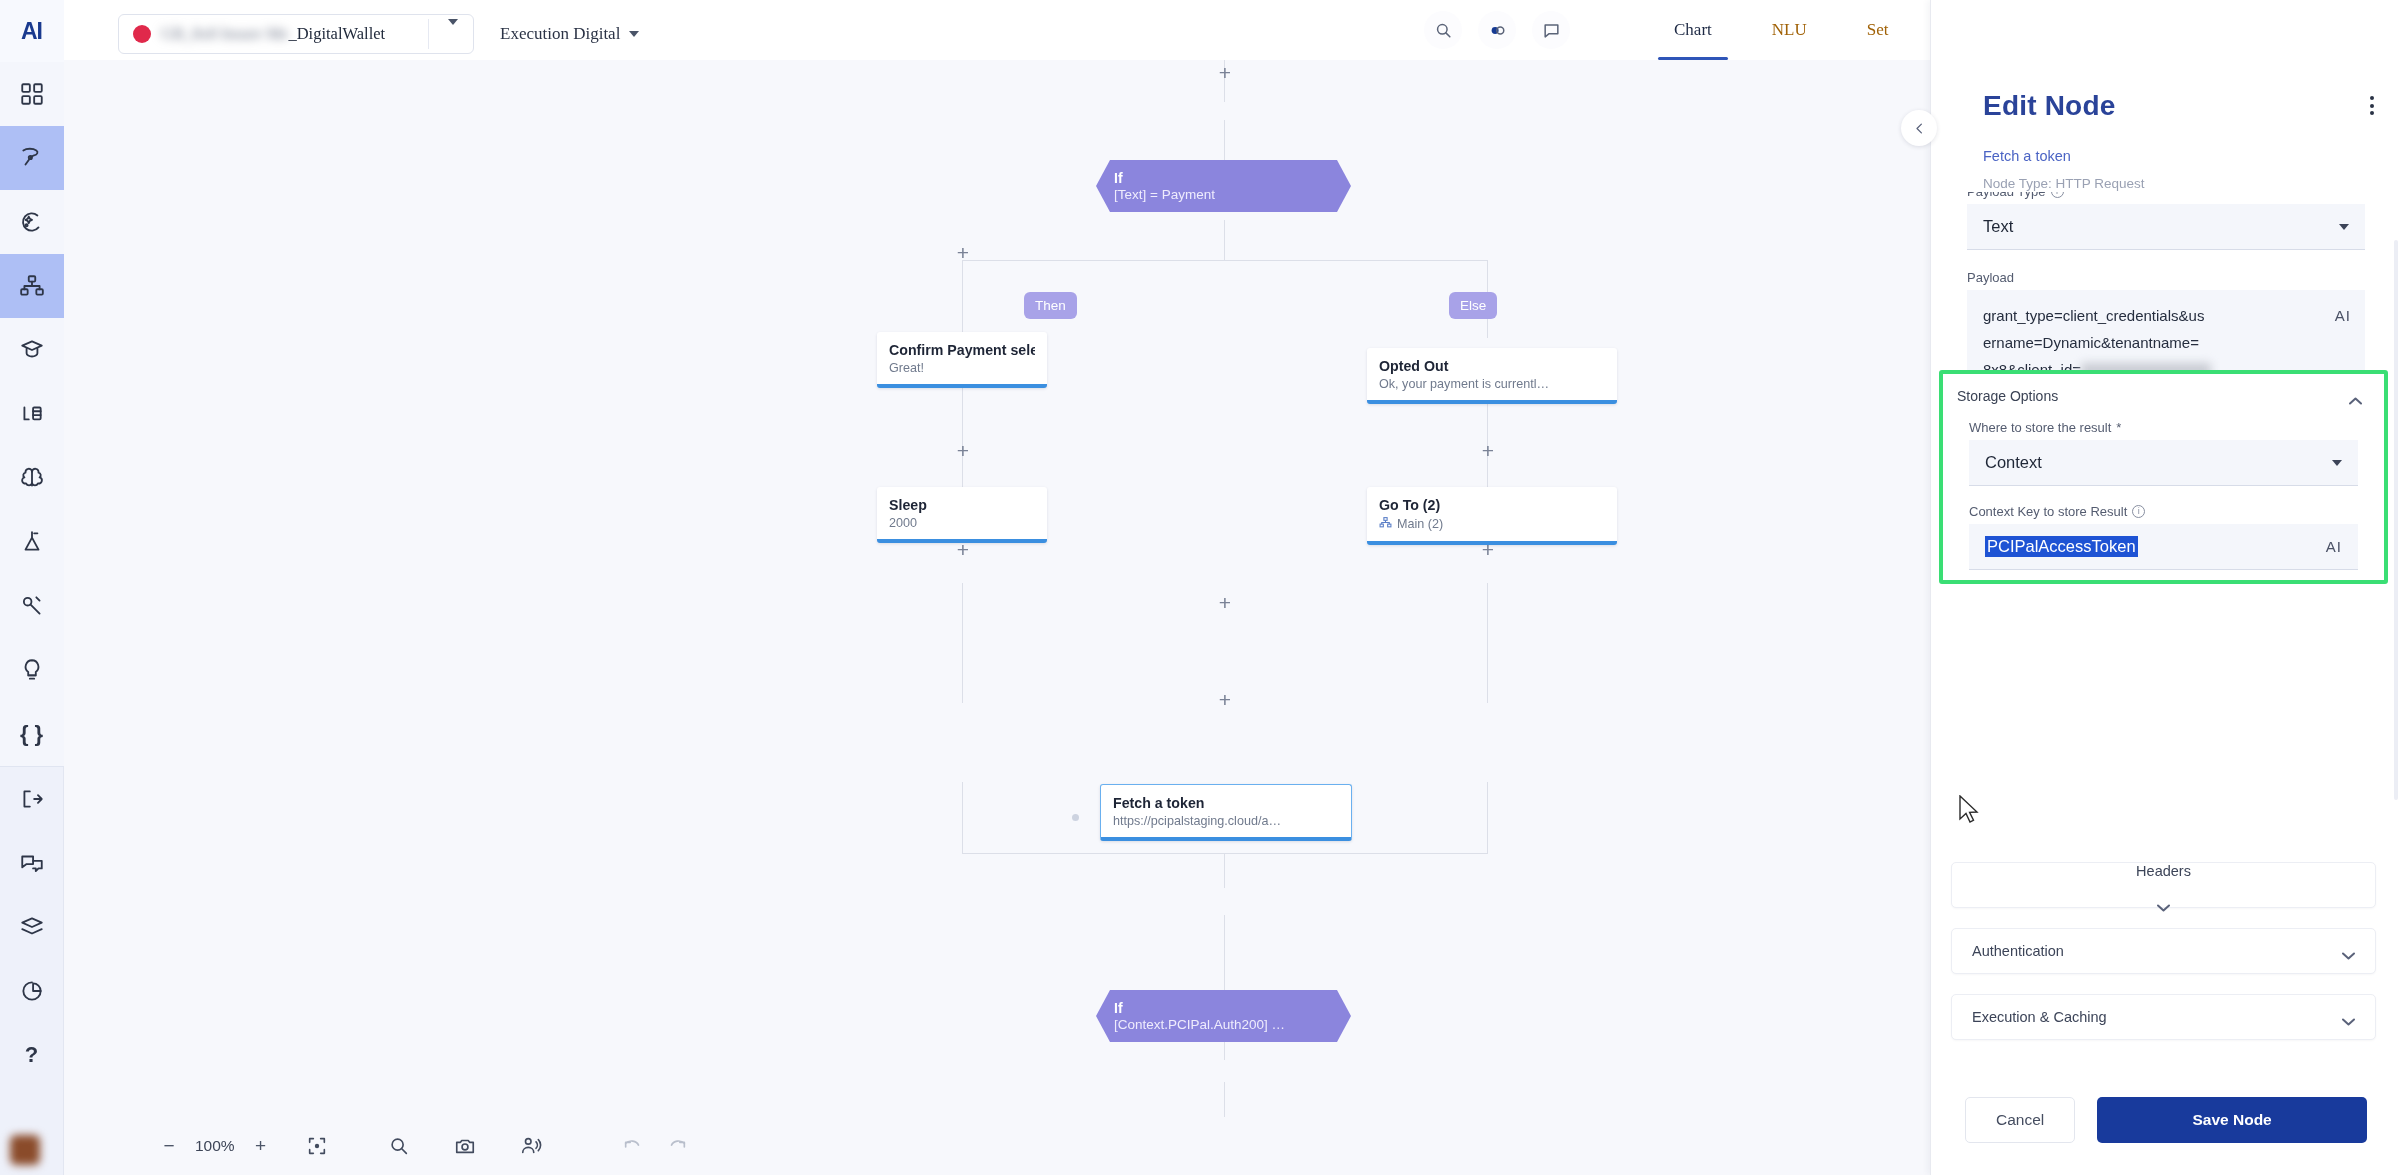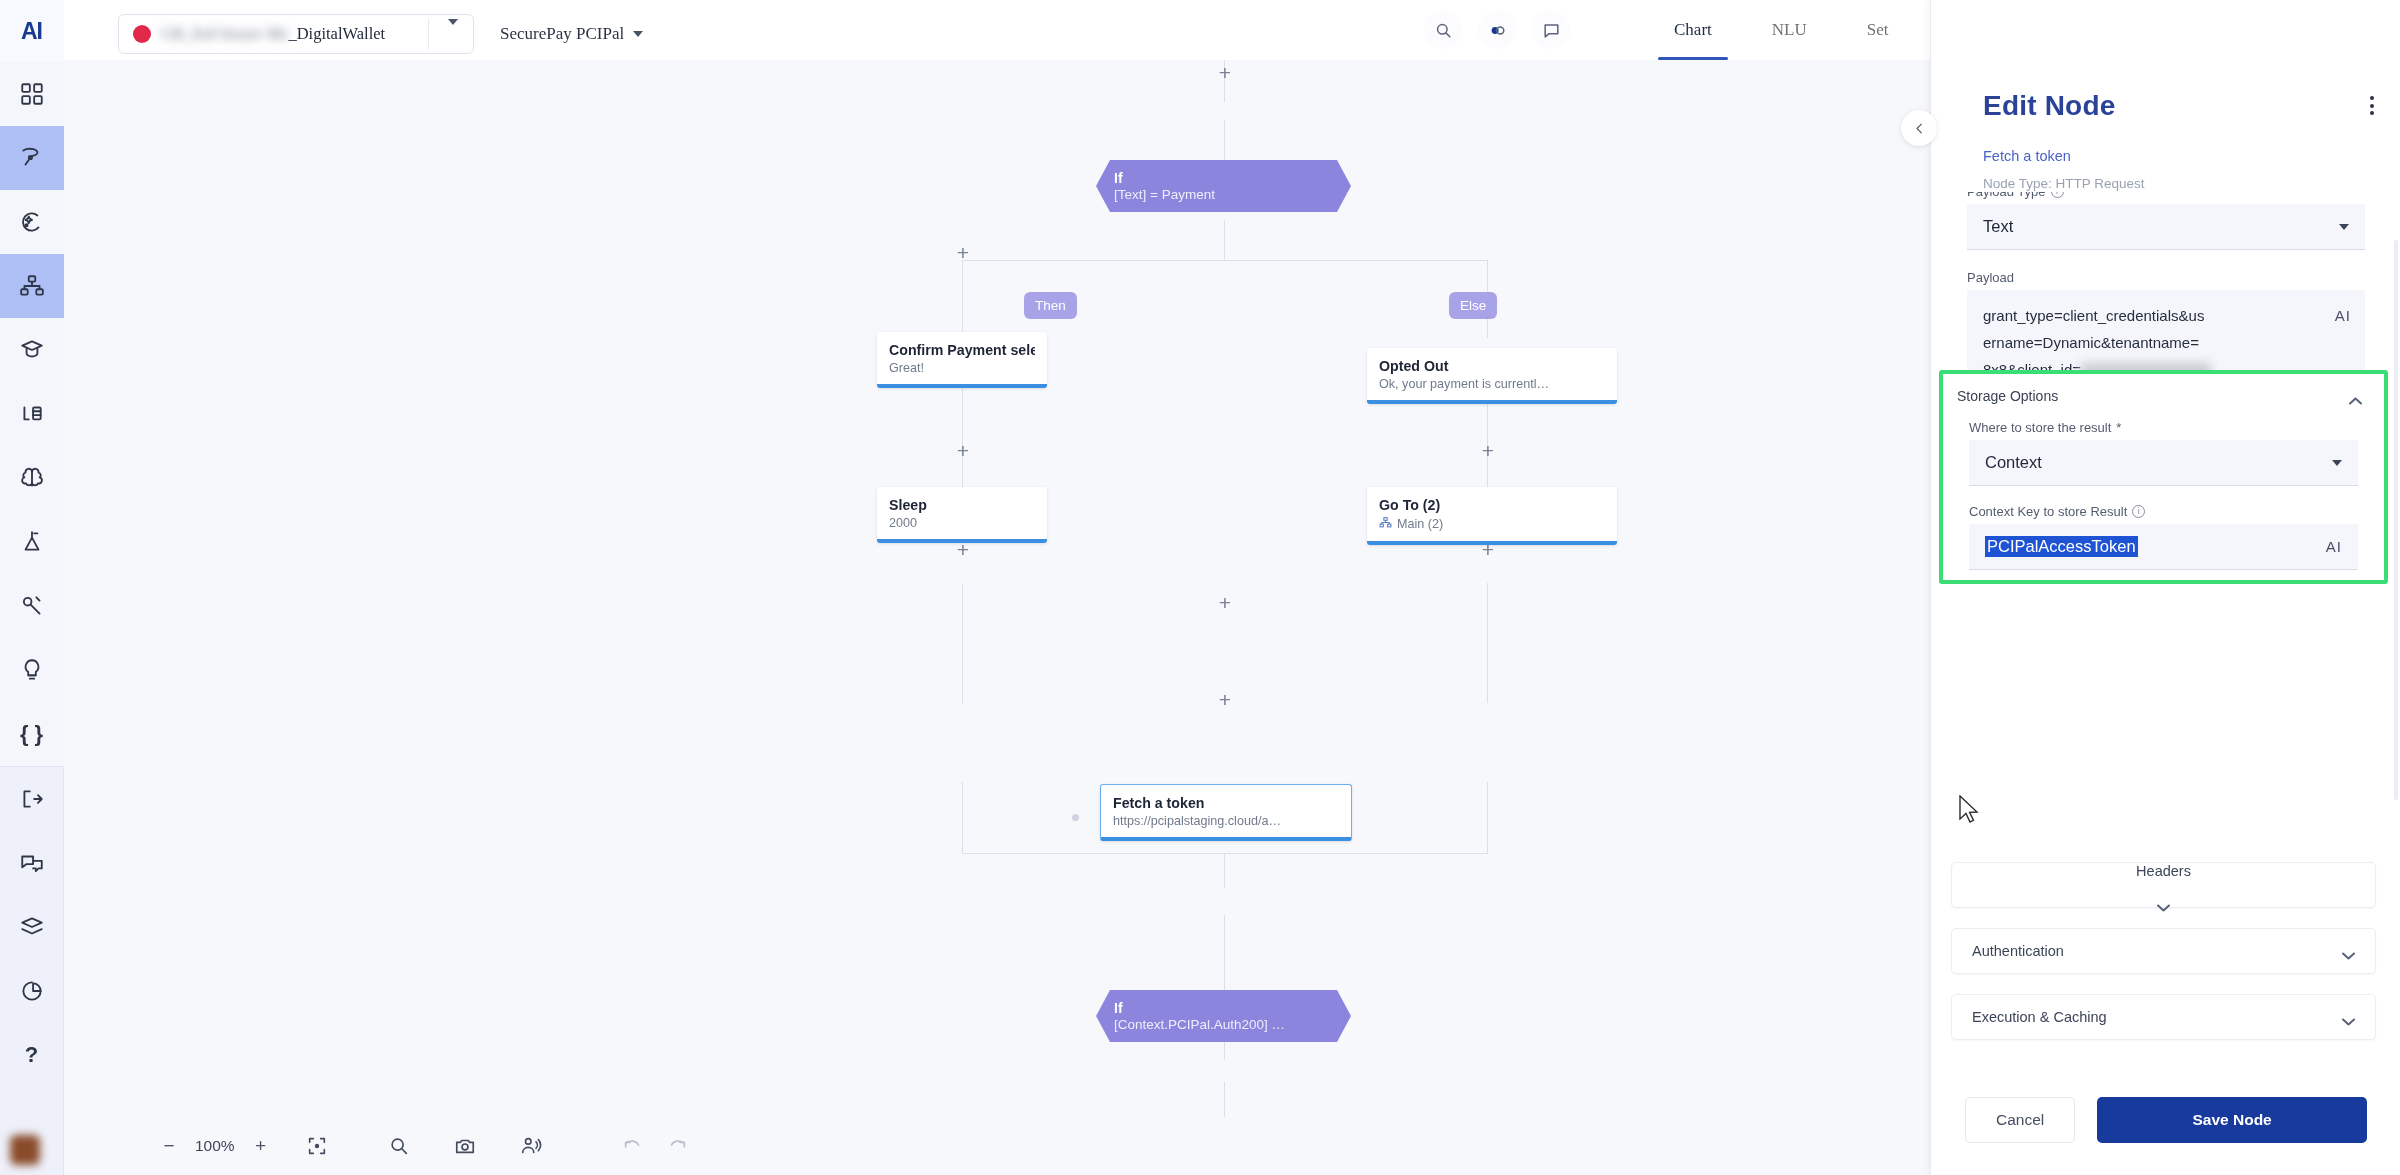--- a/index.html
+++ b/index.html
@@ -55,21 +55,21 @@
   #botselect .divider { position: absolute; right: 44px; top: 4px; bottom: 4px; width: 1px; background: #e6e9f2; }
   #botselect .caret { position: absolute; right: 15px; top: 50%; transform: translateY(-50%); }
   .caret-dn { width: 0; height: 0; border-left: 5px solid transparent; border-right: 5px solid transparent; border-top: 6px solid #4a5468; }
 
   #flowname {
     margin-left: 26px; font-size: 17px; color: #2b3346; display: flex; align-items: center; gap: 9px;
   }
 
   #tabs { position: absolute; left: 1580px; top: 0; height: 60px; display: flex; align-items: stretch; }
   .tab {
-    padding: 0 30px; display: flex; align-items: center; font-size: 17px; color: #737373;
+    padding: 0 30px; display: flex; align-items: center; font-size: 17px; color: #a16207;
     position: relative;
   }
   .tab.active { color: #1e2a45; }
   .tab.active::after {
     content: ""; position: absolute; left: 14px; right: 14px; bottom: 0; height: 3px; background: #2f55b8; border-radius: 2px;
   }
 
   #topicons { position: absolute; right: 830px; top: 11px; display: flex; gap: 16px; }
   .tico {
     width: 38px; height: 38px; border-radius: 50%; background: #fcfcfe;
@@ -323,21 +323,21 @@
   <div id="topbar">
 
     <div id="botselect">
       <span class="dot"></span>
       <span class="bname"><span class="blurred">GB_8x8 Insure Me</span><span>_DigitalWallet</span></span>
       <span class="divider"></span>
       <span class="caret"><span class="caret-dn"></span></span>
     </div>
 
     <div id="flowname">
-      <span>SecurePay PCIPal</span>
+      <span>Execution Digital</span>
       <span class="caret-dn"></span>
     </div>
 
     <div id="tabs">
       <div class="tab active">Chart</div>
       <div class="tab">NLU</div>
       <div class="tab">Set</div>
     </div>
 
     <div id="topicons">

